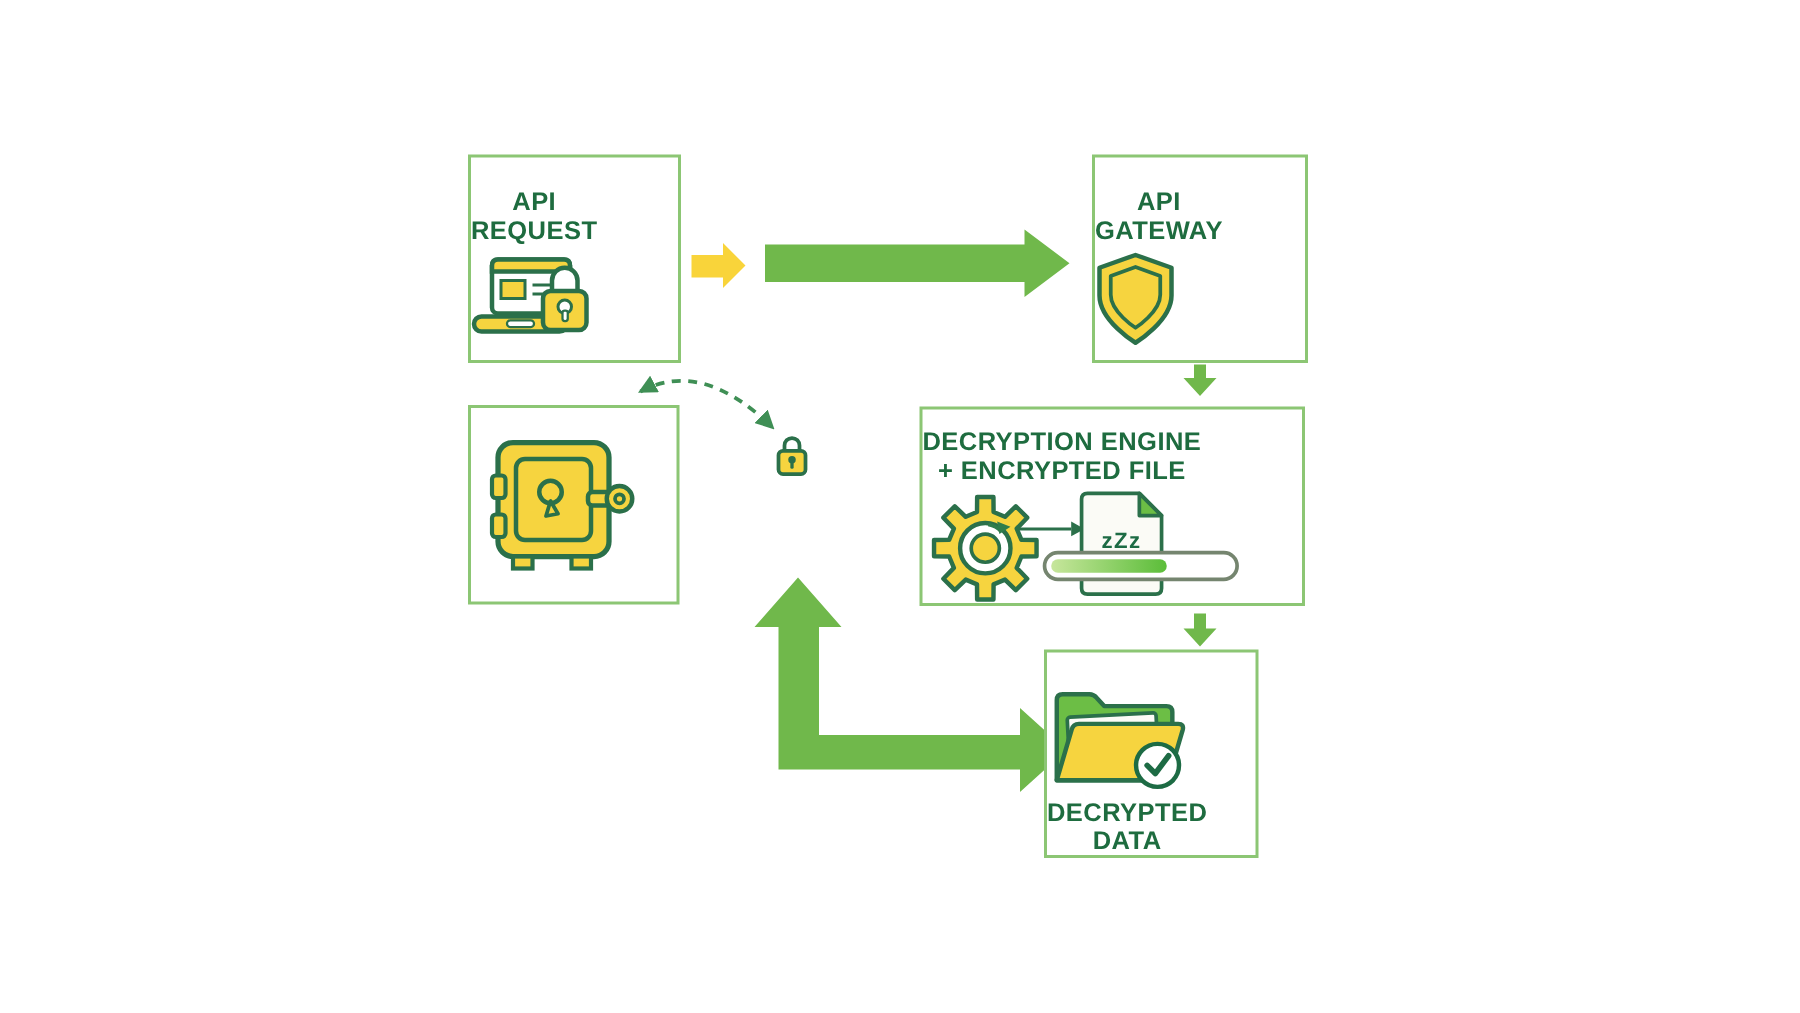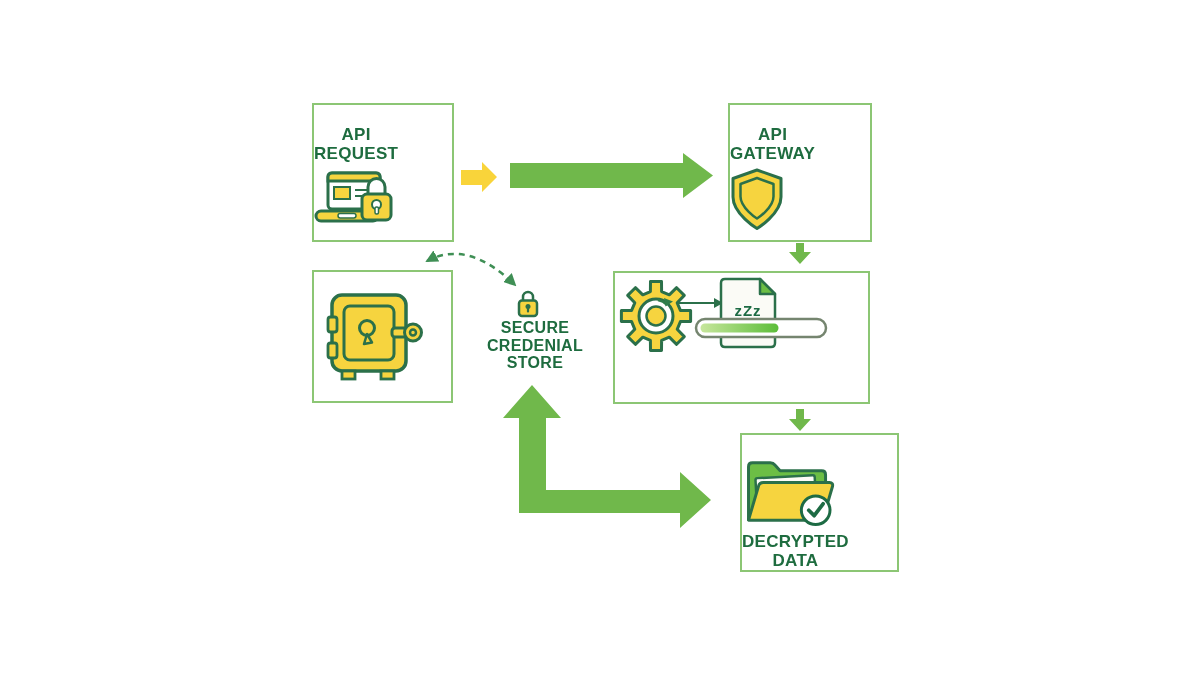--- a/index.html
+++ b/index.html
@@ -18,21 +18,21 @@
   }
   .box-api-request{left:312px;top:103px;width:142px;height:139px;}
   .box-api-request .node-title{padding-top:20px;font-size:17px;line-height:19px;}
   .box-api-request .icon{margin-top:8px;}
   .box-api-gateway{left:728px;top:103px;width:144px;height:139px;}
   .box-api-gateway .node-title{padding-top:20px;font-size:17px;line-height:19px;}
   .box-api-gateway .icon{margin-top:5px;}
   .box-decryption{left:613px;top:271px;width:257px;height:133px;}
   .box-decryption .node-title{padding-top:12px;font-size:17px;line-height:19px;}
   .box-vault{left:312px;top:270px;width:141px;height:133px;justify-content:center;}
-  .box-decrypted{left:740px;top:433px;width:159px;height:139px;}
+  .box-decrypted{left:696px;top:433px;width:143px;height:139px;}
   .box-decrypted .icon{margin-top:14px;}
   .box-decrypted .node-title{margin-top:2px;font-size:17px;line-height:19px;}
   .store-label{
     position:absolute;left:458px;top:319px;width:154px;text-align:center;
     font-weight:bold;color:#1e6c3f;font-size:16px;line-height:17.5px;
     white-space:pre-line;letter-spacing:.3px;
   }
   .store-lock{position:absolute;left:516px;top:289px;}
   .file-label{font-weight:bold;font-size:15px;fill:#1d6b44;letter-spacing:1px;}
 </style>
@@ -76,20 +76,22 @@
   <div class="node box-api-gateway">
     <div class="node-title">API
 GATEWAY</div>
     <svg class="icon" width="54" height="64" viewBox="0 0 54 64">
       <path d="M27,2 L51,10.5 V29 C51,46 27,60.5 27,60.5 C27,60.5 3,46 3,29 V10.5 Z" fill="#f6d43f" stroke="#2b704a" stroke-width="3" stroke-linejoin="round"></path>
       <path d="M27,10 L43.5,16 V28.5 C43.5,40 27,50.5 27,50.5 C27,50.5 10.5,40 10.5,28.5 V16 Z" fill="none" stroke="#2b704a" stroke-width="2.5" stroke-linejoin="round"></path>
     </svg>
   </div>
 
   <div class="node box-decryption">
+    <div class="node-title">DECRYPTION ENGINE
++ ENCRYPTED FILE</div>
     <svg class="icon" width="220" height="80" viewBox="0 0 220 80">
       <defs>
         <linearGradient id="pgrad" x1="0" y1="0" x2="1" y2="0">
           <stop offset="0" stop-color="#c7e69c"></stop>
           <stop offset="1" stop-color="#5bbd39"></stop>
         </linearGradient>
       </defs>
 
       <g>
         <path d="M65.4,37.4 L75.6,37.5 L75.6,48.5 L65.4,48.6 L62.2,56.3 L69.3,63.6 L61.6,71.3 L54.3,64.2 L46.6,67.4 L46.5,77.6 L35.5,77.6 L35.4,67.4 L27.8,64.2 L20.4,71.3 L12.7,63.6 L19.8,56.3 L16.6,48.6 L6.4,48.5 L6.4,37.5 L16.6,37.4 L19.8,29.8 L12.7,22.4 L20.4,14.7 L27.8,21.8 L35.4,18.6 L35.5,8.4 L46.5,8.4 L46.6,18.6 L54.3,21.8 L61.6,14.7 L69.3,22.4 L62.2,29.8 Z" fill="#f6d43f" stroke="#2b704a" stroke-width="3" stroke-linejoin="round"></path>
@@ -132,23 +134,20 @@
       <rect x="67" y="80" width="13" height="8" fill="#f6d43f" stroke="#2b704a" stroke-width="2.8"></rect>
     </svg>
   </div>
 
   <svg class="store-lock" width="24" height="29" viewBox="0 0 24 29">
     <path d="M7,12 V8 a5,5 0 0 1 10,0 V12" fill="#ffffff" stroke="#2b704a" stroke-width="2.5"></path>
     <rect x="3" y="11.5" width="18" height="15.5" rx="3" fill="#f6d43f" stroke="#2b704a" stroke-width="2.5"></rect>
     <circle cx="12" cy="17.5" r="2.5" fill="#2b704a"></circle>
     <rect x="10.9" y="19" width="2.2" height="4.5" rx="1" fill="#2b704a"></rect>
   </svg>
-  <div class="store-label">SECURE
-CREDENIAL
-STORE</div>
 
   <div class="node box-decrypted">
     <svg class="icon" width="96" height="82" viewBox="0 0 96 82">
       <path d="M6,72 V18 Q6,14 10,14 H28 Q31,14 33,16.5 L38,22 H80 Q84,22 84,26 V72 Z" fill="#6cbe45" stroke="#2b704a" stroke-width="3" stroke-linejoin="round"></path>
       <rect x="14" y="28" width="60" height="40" rx="2" fill="#fdfcf7" stroke="#2b704a" stroke-width="2.5" transform="rotate(-3 44 48)"></rect>
       <path d="M6,72 L16,38 Q17,34 21,34 H88 Q92,34 91,38 L81,72 Z" fill="#f6d43f" stroke="#2b704a" stroke-width="3" stroke-linejoin="round"></path>
       <circle cx="74" cy="62" r="14.5" fill="#ffffff" stroke="#1d6b44" stroke-width="3"></circle>
       <path d="M67,62 L72.5,67.5 L81.5,55.5" fill="none" stroke="#1d6b44" stroke-width="3.8" stroke-linecap="round" stroke-linejoin="round"></path>
     </svg>
     <div class="node-title">DECRYPTED

